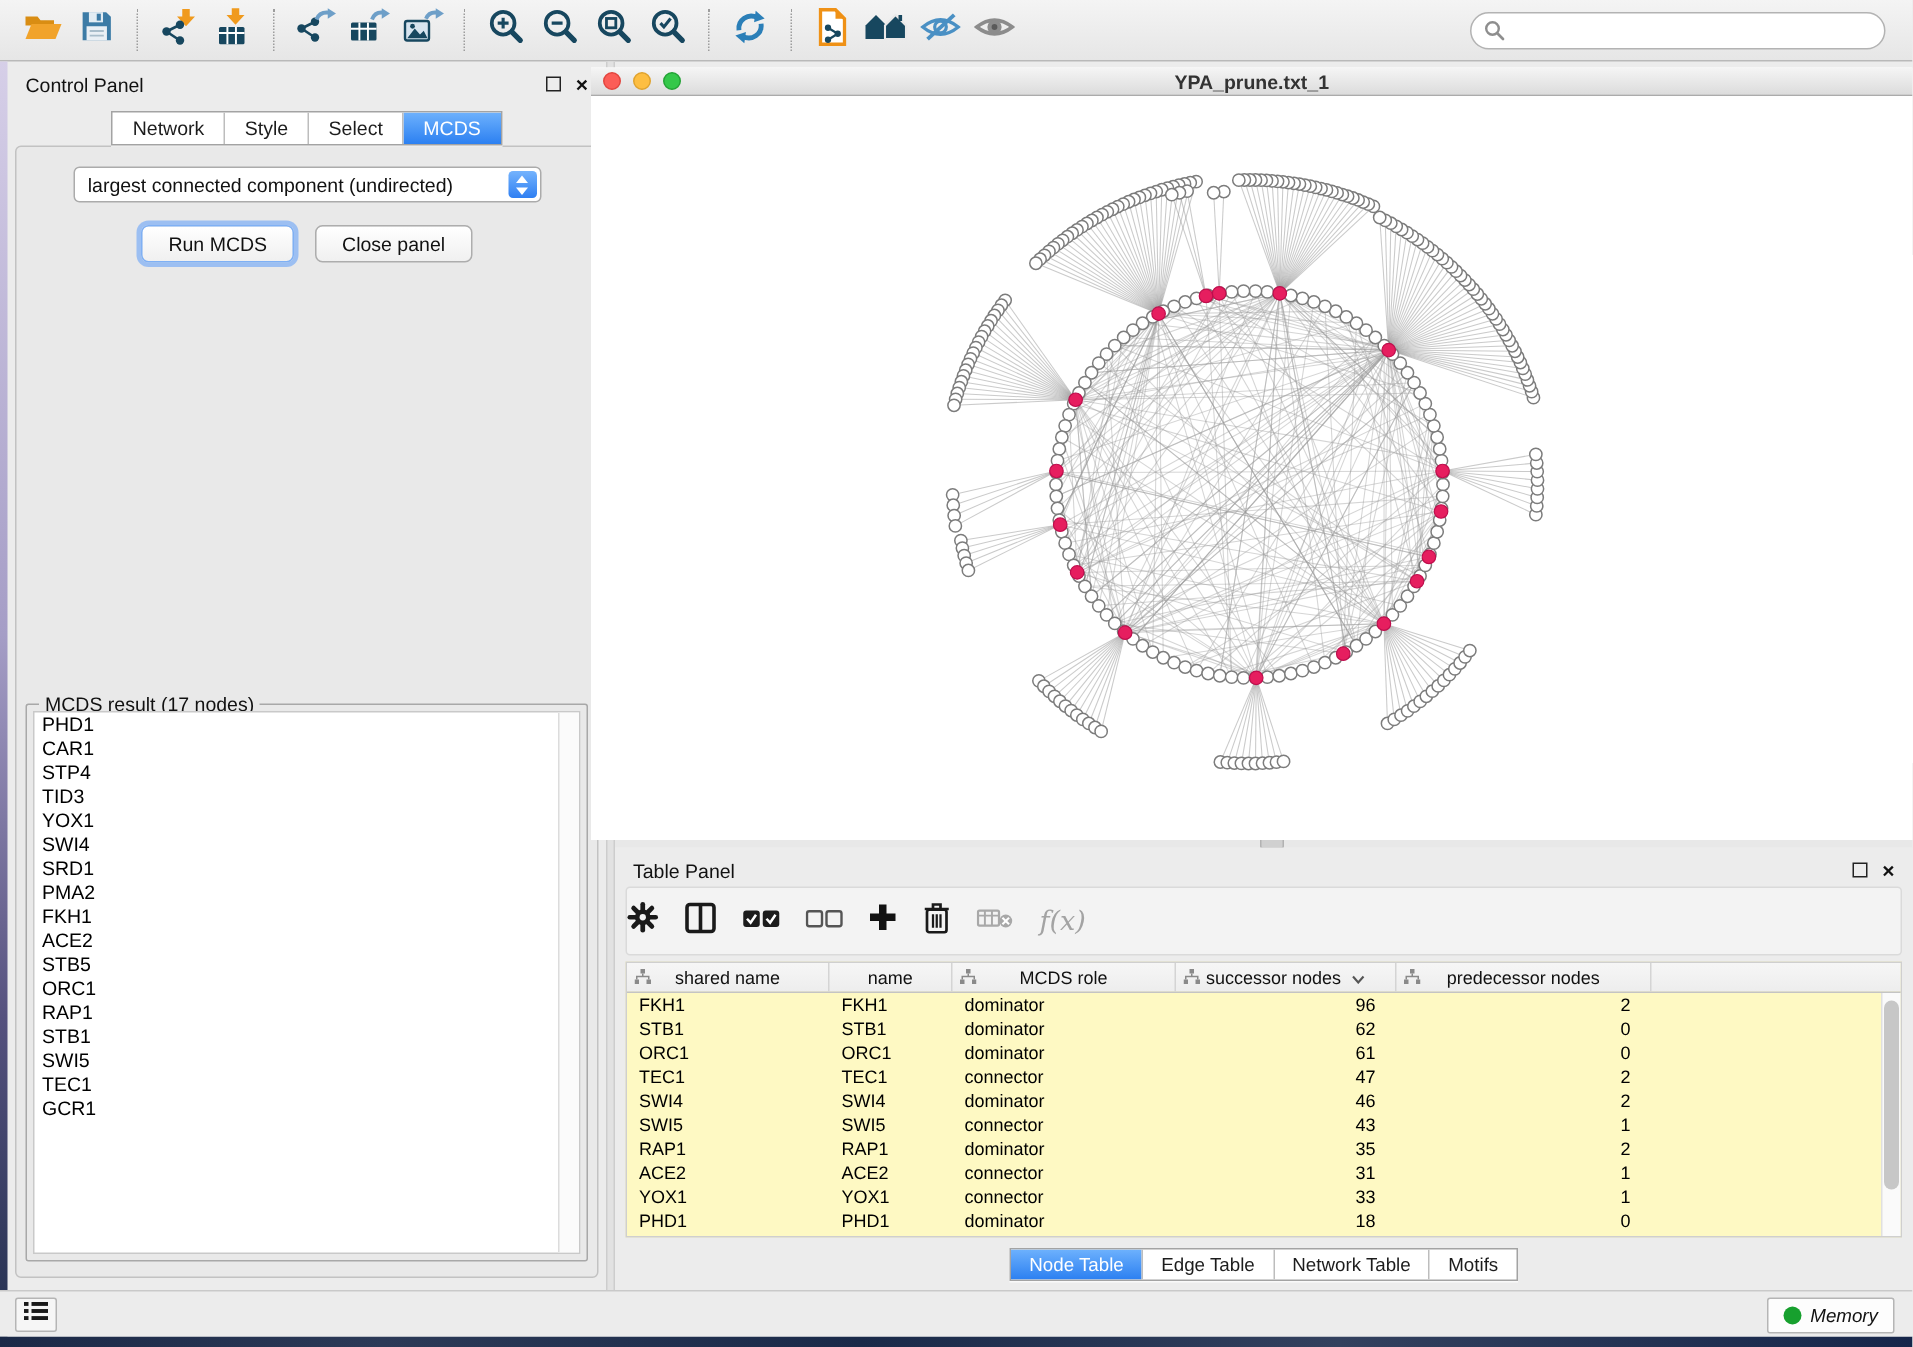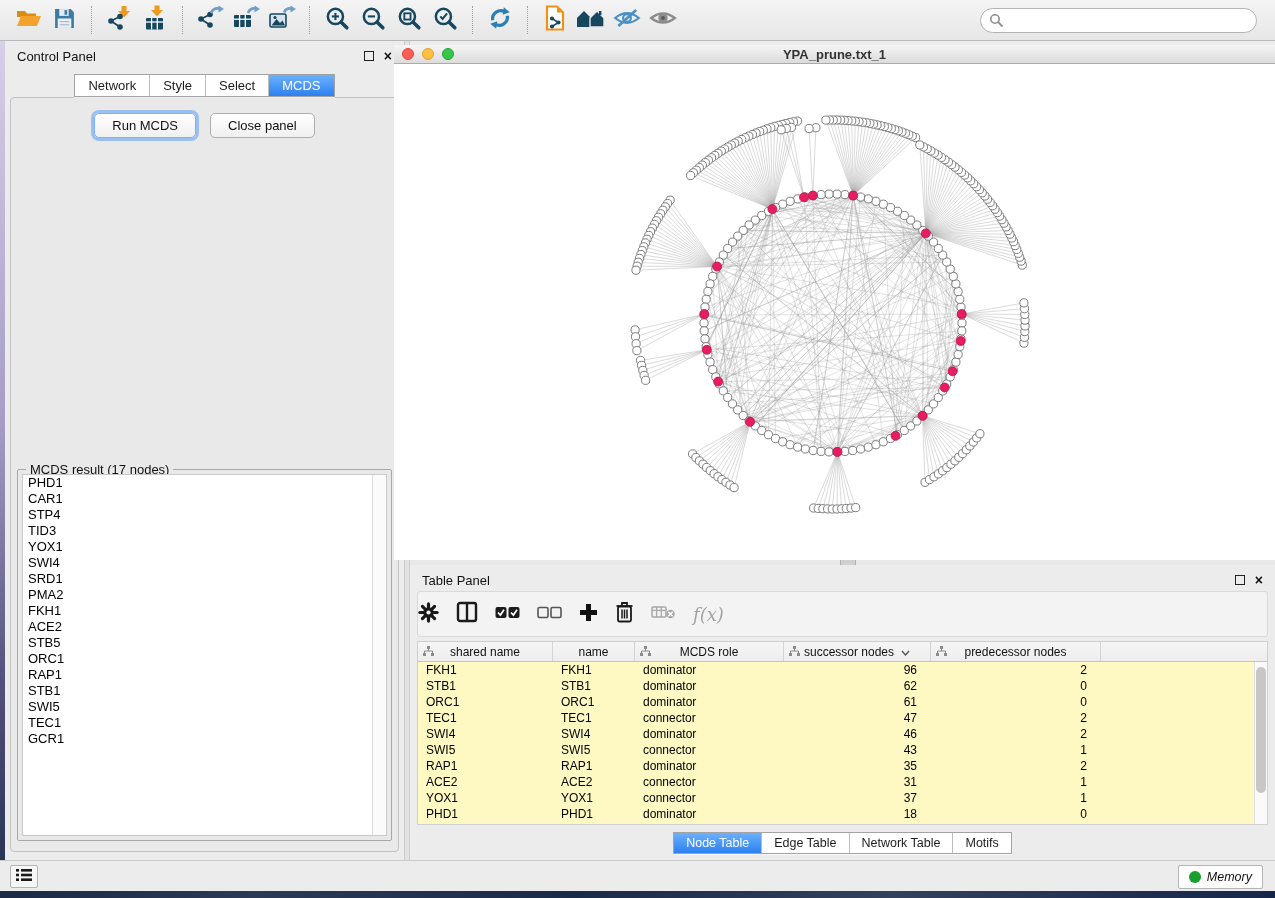--- a/index.html
+++ b/index.html
@@ -291,20 +291,27 @@
     </div>
     <div id="control-tabs-row">
       <div class="seg" id="control-tabs">
           <div class="seg-tab">Network</div>
           <div class="seg-tab">Style</div>
           <div class="seg-tab">Select</div>
           <div class="seg-tab active">MCDS</div>
         </div>
     </div>
     <div id="control-content">
+      <div id="criterion-select">
+        <span id="criterion-value">largest connected component (undirected)</span>
+        <span id="criterion-stepper">
+            <span class="st-up"></span>
+            <span class="st-dn"></span>
+          </span>
+      </div>
       <div id="mcds-buttons">
         <button class="push-btn focused">Run MCDS</button>
         <button class="push-btn">Close panel</button>
       </div>
       <div id="result-fieldset">
         <span id="result-legend">MCDS result (17 nodes)</span>
         <div id="result-list">
           <div id="result-items">
               <div class="result-item">PHD1</div>
               <div class="result-item">CAR1</div>
@@ -1286,21 +1293,21 @@
             <div class="tcell c0 txt">ACE2</div>
             <div class="tcell c1 txt">ACE2</div>
             <div class="tcell c2 txt">connector</div>
             <div class="tcell c3 num">31</div>
             <div class="tcell c4 num">1</div>
           </div>
           <div class="trow">
             <div class="tcell c0 txt">YOX1</div>
             <div class="tcell c1 txt">YOX1</div>
             <div class="tcell c2 txt">connector</div>
-            <div class="tcell c3 num">37</div>
+            <div class="tcell c3 num">33</div>
             <div class="tcell c4 num">1</div>
           </div>
           <div class="trow">
             <div class="tcell c0 txt">PHD1</div>
             <div class="tcell c1 txt">PHD1</div>
             <div class="tcell c2 txt">dominator</div>
             <div class="tcell c3 num">18</div>
             <div class="tcell c4 num">0</div>
           </div>
         </div>

